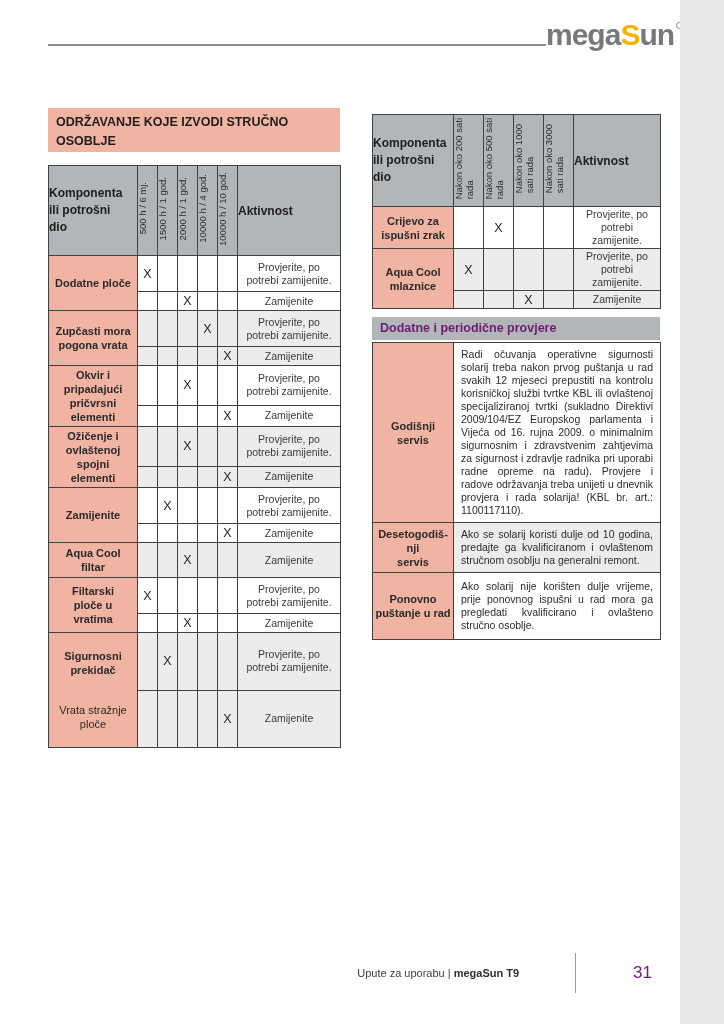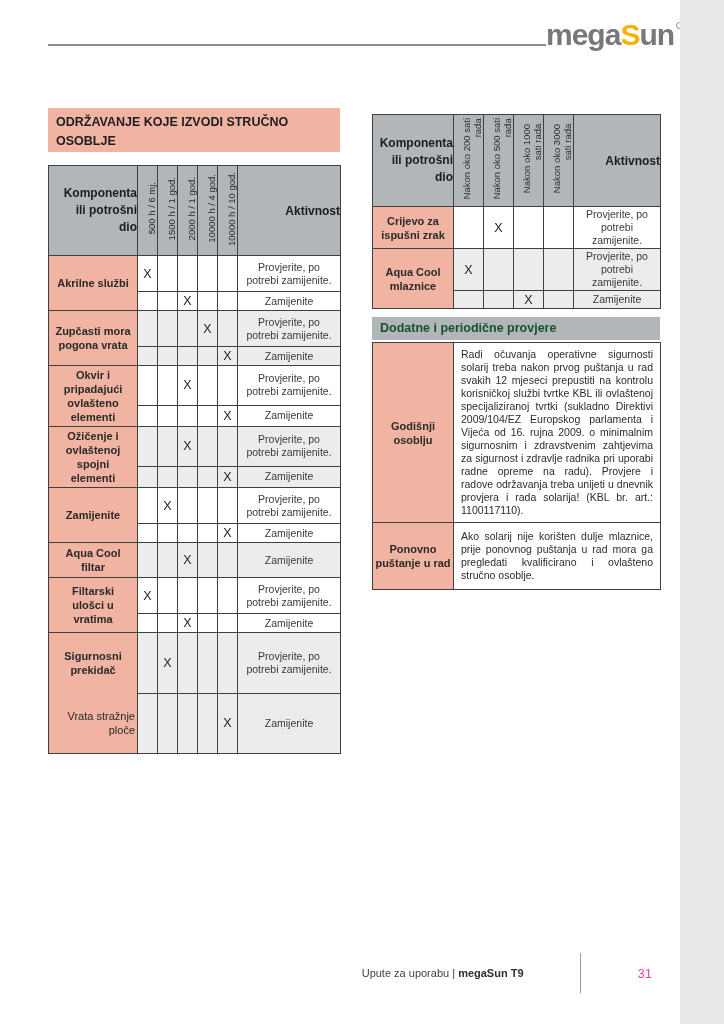--- a/index.html
+++ b/index.html
@@ -15,50 +15,50 @@
              border-radius:50%;vertical-align:top;margin:4px 0 0 2px;}
 
   
   .title-bar{position:absolute;left:48px;top:108px;width:292px;height:44px;background:#f1b3a2;
              box-sizing:border-box;padding:5px 24px 0 8px;font-weight:bold;font-size:12.5px;
              line-height:19px;color:#1d1d1d;white-space:pre-line;}
 
   
   table.mtable{position:absolute;border-collapse:collapse;table-layout:fixed;}
   .mtable th,.mtable td{border:1px solid #404040;padding:0;overflow:hidden;}
-  .mtable th{background:#b3b6b9;vertical-align:middle;text-align:right;}
+  .mtable th{background:#b3b6b9;vertical-align:middle;text-align:left;}
   .comp-h{font-size:12px;font-weight:bold;color:#1c1c1c;white-space:pre-line;line-height:17px;}
   .act-h{font-size:12px;font-weight:bold;color:#1c1c1c;}
   .vert{writing-mode:vertical-rl;transform:rotate(180deg);display:inline-block;
         font-size:9.5px;font-weight:normal;color:#2a2a2a;white-space:pre-line;line-height:10.5px;}
   td.comp{background:#f1b3a2;text-align:center;vertical-align:middle;font-weight:bold;
           font-size:11px;line-height:14px;color:#2a2a2a;white-space:pre-line;padding:2px;}
-  td.comp .sub{font-weight:normal;margin-top:18px;text-align:right;}
+  td.comp .sub{font-weight:normal;margin-top:12px;}
   td.m{text-align:center;vertical-align:middle;font-size:12.5px;color:#1f1f1f;}
   td.a{text-align:center;vertical-align:middle;font-size:10.5px;line-height:13px;
        color:#3a3a3a;white-space:pre-line;padding:1px 2px;}
   tr.w td.m,tr.w td.a,tr.w td.svc-text{background:#ffffff;}
   tr.g td.m,tr.g td.a,tr.g td.svc-text{background:#ececed;}
   #left-table{left:48px;top:165px;width:292px;}
   #right-table{left:372px;top:114px;width:288px;}
 
   
   .periodic-title{position:absolute;left:372px;top:317px;width:288px;height:23px;background:#b3b6b9;
                   box-sizing:border-box;padding-left:8px;font-weight:bold;font-size:12.5px;
-                  line-height:23px;color:#14532d;}
+                  line-height:23px;color:#701a75;}
   #periodic-table{left:372px;top:342px;width:288px;}
   td.svc-text{font-size:10.5px;line-height:13px;text-align:justify;vertical-align:middle;
               color:#2c2c2c;padding:5px 7px;}
 
   
   .footer{position:absolute;top:953px;right:28px;height:40px;display:flex;align-items:center;gap:48px;}
   .f-label{font-size:11px;color:#3f3f3f;white-space:nowrap;}
   .f-label b{color:#2f2f2f;}
   .f-div{width:1px;height:40px;background:#9a9a9a;margin:0 9px 0 8px;}
-  .f-num{font-size:13px;color:#ec4899;}
+  .f-num{font-size:17px;color:#701a75;}
 </style>
 </head>
 <body>
 
 <div class="page">
 
   <div class="header-rule"></div>
 
   <div class="logo"><span>mega</span><span class="accent">S</span><span>un</span><span class="reg"></span></div>
 
@@ -82,21 +82,21 @@
 dio</th>
       <th><div class="vert">500 h / 6 mj.</div></th>
       <th><div class="vert">1500 h / 1 god.</div></th>
       <th><div class="vert">2000 h / 1 god.</div></th>
       <th><div class="vert">10000 h / 4 god.</div></th>
       <th><div class="vert">10000 h / 10 god.</div></th>
       <th class="act-h">Aktivnost</th>
     </tr>
 
     <tr class="w" style="height:36px">
-      <td class="comp" rowspan="2">Akrilne službi</td>
+      <td class="comp" rowspan="2">Dodatne ploče</td>
       <td class="m">X</td>
       <td class="m"></td>
       <td class="m"></td>
       <td class="m"></td>
       <td class="m"></td>
       <td class="a">Provjerite, po
 potrebi zamijenite.</td>
     </tr>
     <tr class="w" style="height:19px">
       <td class="m"></td>
@@ -123,21 +123,21 @@
       <td class="m"></td>
       <td class="m"></td>
       <td class="m"></td>
       <td class="m">X</td>
       <td class="a">Zamijenite</td>
     </tr>
 
     <tr class="w" style="height:36px">
       <td class="comp" rowspan="2">Okvir i
 pripadajući
-ovlašteno
+pričvrsni
 elementi</td>
       <td class="m"></td>
       <td class="m"></td>
       <td class="m">X</td>
       <td class="m"></td>
       <td class="m"></td>
       <td class="a">Provjerite, po
 potrebi zamijenite.</td>
     </tr>
     <tr class="w" style="height:19px">
@@ -196,21 +196,21 @@
       <td class="m"></td>
       <td class="m"></td>
       <td class="m">X</td>
       <td class="m"></td>
       <td class="m"></td>
       <td class="a">Zamijenite</td>
     </tr>
 
     <tr class="w" style="height:36px">
       <td class="comp" rowspan="2">Filtarski
-ulošci u
+ploče u
 vratima</td>
       <td class="m">X</td>
       <td class="m"></td>
       <td class="m"></td>
       <td class="m"></td>
       <td class="m"></td>
       <td class="a">Provjerite, po
 potrebi zamijenite.</td>
     </tr>
     <tr class="w" style="height:19px">
@@ -305,27 +305,33 @@
   <div class="periodic-title">Dodatne i periodične provjere</div>
 
   <table class="mtable" id="periodic-table">
     <colgroup>
         <col style="width:81px">
         <col style="width:207px">
       </colgroup>
     <tbody>
         <tr class="w" style="height:155px">
       <td class="comp">Godišnji
-osoblju</td>
+servis</td>
       <td class="svc-text">Radi očuvanja operativne sigurnosti solarij treba nakon prvog puštanja u rad svakih 12 mjeseci prepustiti na kontrolu korisničkoj službi tvrtke KBL ili ovlaštenoj specijaliziranoj tvrtki (sukladno Direktivi 2009/104/EZ Europskog parlamenta i Vijeća od 16. rujna 2009. o minimalnim sigurnosnim i zdravstvenim zahtjevima za sigurnost i zdravlje radnika pri uporabi radne opreme na radu). Provjere i radove održavanja treba unijeti u dnevnik provjera i rada solarija! (KBL br. art.: 1100117110).</td>
+    </tr>
+    <tr class="g" style="height:48px">
+      <td class="comp">Desetogodiš-
+nji
+servis</td>
+      <td class="svc-text">Ako se solarij koristi dulje od 10 godina, predajte ga kvalificiranom i ovlaštenom stručnom osoblju na generalni remont.</td>
     </tr>
     <tr class="w" style="height:67px">
       <td class="comp">Ponovno
 puštanje u rad</td>
-      <td class="svc-text">Ako solarij nije korišten dulje mlaznice, prije ponovnog puštanja u rad mora ga pregledati kvalificirano i ovlašteno stručno osoblje.</td>
+      <td class="svc-text">Ako solarij nije korišten dulje vrijeme, prije ponovnog ispušni u rad mora ga pregledati kvalificirano i ovlašteno stručno osoblje.</td>
     </tr>
   </tbody>
     </table>
 
   <div class="footer">
     <span class="f-label"><span>Upute za uporabu |</span>&nbsp;<b>megaSun T9</b></span>
     <div class="f-div"></div>
     <span class="f-num">31</span>
   </div>
 

